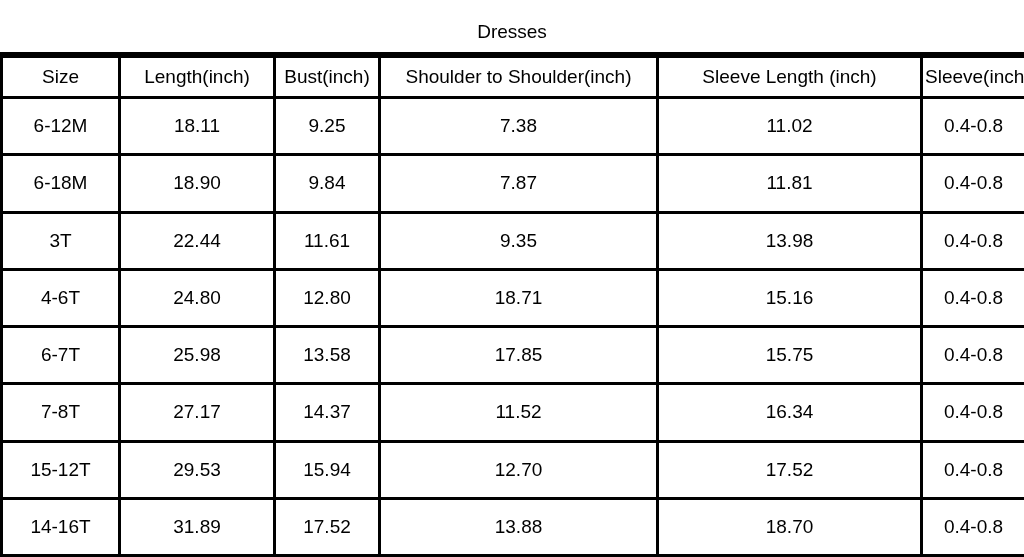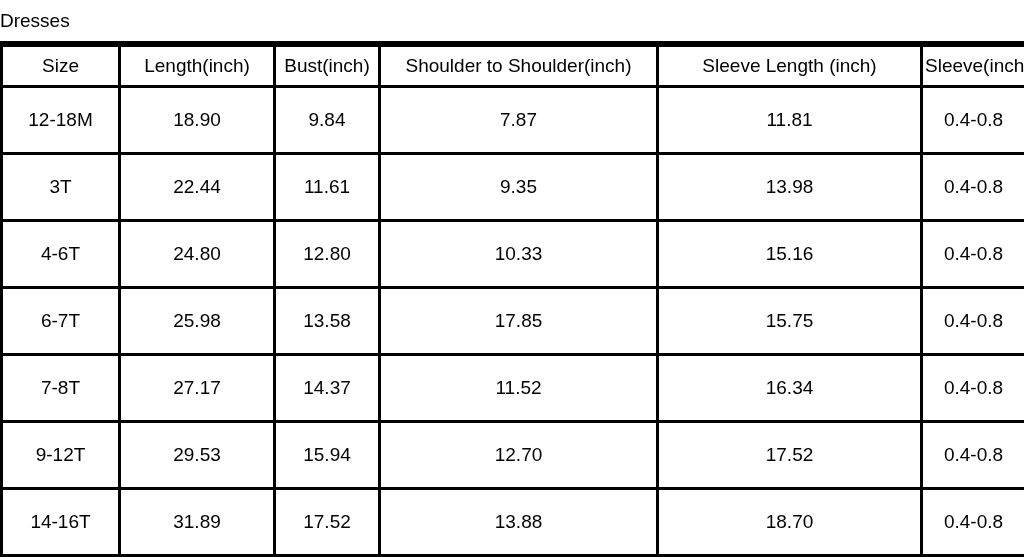--- a/index.html
+++ b/index.html
@@ -18,23 +18,24 @@
     width: 1024px;
     height: 557px;
     box-sizing: border-box;
     display: flex;
     flex-direction: column;
   }
   .title-row {
     height: 41px;
     display: flex;
     align-items: center;
-    justify-content: flex-start;
+    justify-content: center;
     font-size: 19px;
     border-bottom: 3px solid #000;
+    margin-top: 11px;
   }
   table {
     border-collapse: collapse;
     table-layout: fixed;
     width: 1024px;
     flex: 1;
   }
   col.c-size    { width: 118px; }
   col.c-length  { width: 155px; }
   col.c-bust    { width: 105px; }
@@ -86,61 +87,69 @@
         <th>Size</th>
         <th>Length(inch)</th>
         <th>Bust(inch)</th>
         <th>Shoulder to Shoulder(inch)</th>
         <th>Sleeve Length (inch)</th>
         <th>Sleeve(inch)</th>
       </tr>
     </thead>
     <tbody>
       <tr>
-        <td>12-18M</td>
+        <td>6-12M</td>
+        <td>18.11</td>
+        <td>9.25</td>
+        <td>7.38</td>
+        <td>11.02</td>
+        <td>0.4-0.8</td>
+      </tr>
+      <tr>
+        <td>6-18M</td>
         <td>18.90</td>
         <td>9.84</td>
         <td>7.87</td>
         <td>11.81</td>
         <td>0.4-0.8</td>
       </tr>
       <tr>
         <td>3T</td>
         <td>22.44</td>
         <td>11.61</td>
         <td>9.35</td>
         <td>13.98</td>
         <td>0.4-0.8</td>
       </tr>
       <tr>
         <td>4-6T</td>
         <td>24.80</td>
         <td>12.80</td>
-        <td>10.33</td>
+        <td>18.71</td>
         <td>15.16</td>
         <td>0.4-0.8</td>
       </tr>
       <tr>
         <td>6-7T</td>
         <td>25.98</td>
         <td>13.58</td>
         <td>17.85</td>
         <td>15.75</td>
         <td>0.4-0.8</td>
       </tr>
       <tr>
         <td>7-8T</td>
         <td>27.17</td>
         <td>14.37</td>
         <td>11.52</td>
         <td>16.34</td>
         <td>0.4-0.8</td>
       </tr>
       <tr>
-        <td>9-12T</td>
+        <td>15-12T</td>
         <td>29.53</td>
         <td>15.94</td>
         <td>12.70</td>
         <td>17.52</td>
         <td>0.4-0.8</td>
       </tr>
       <tr>
         <td>14-16T</td>
         <td>31.89</td>
         <td>17.52</td>

